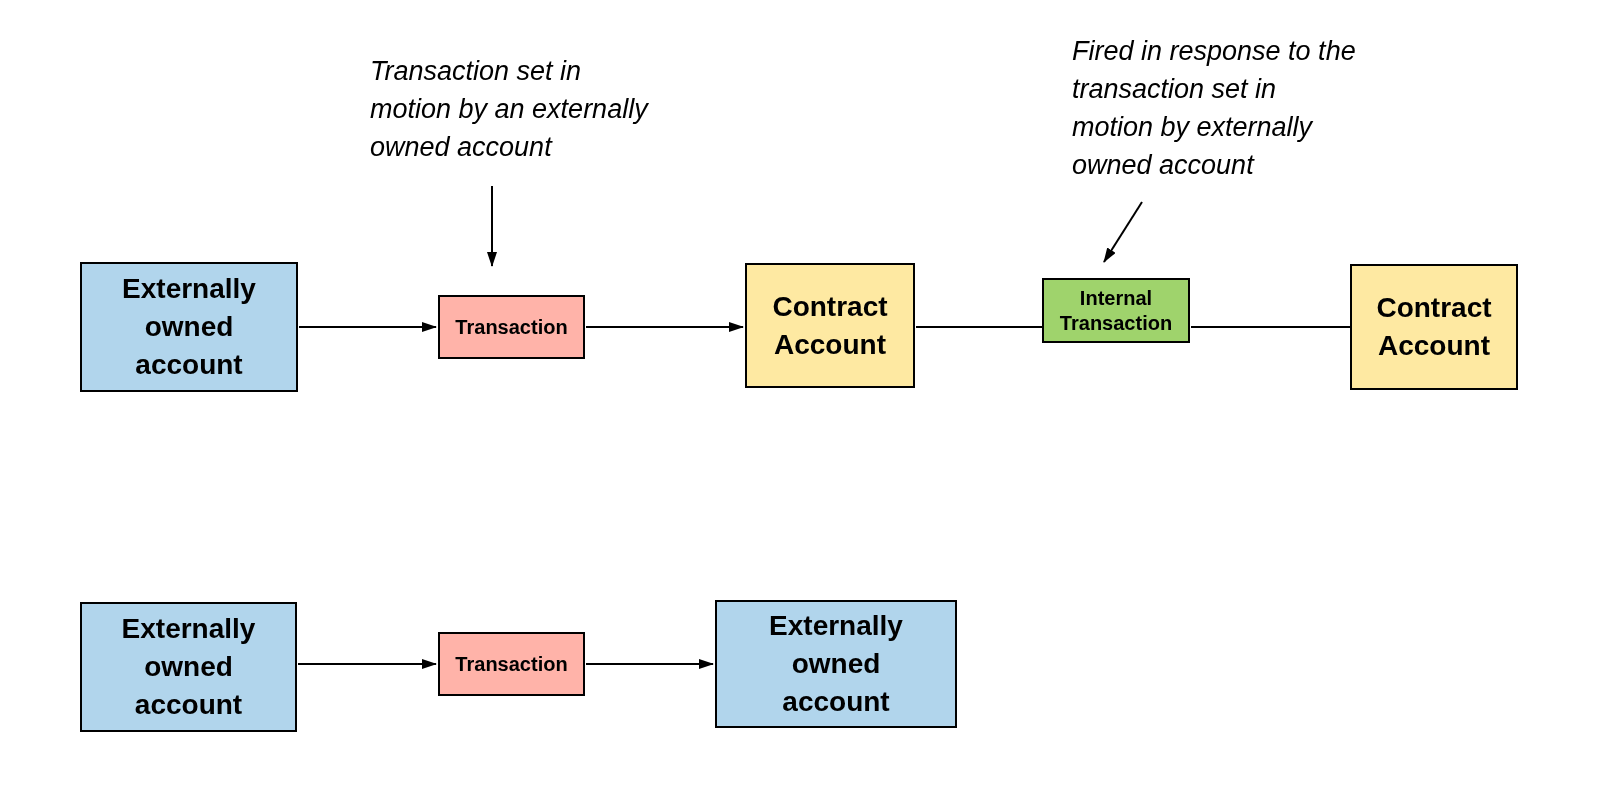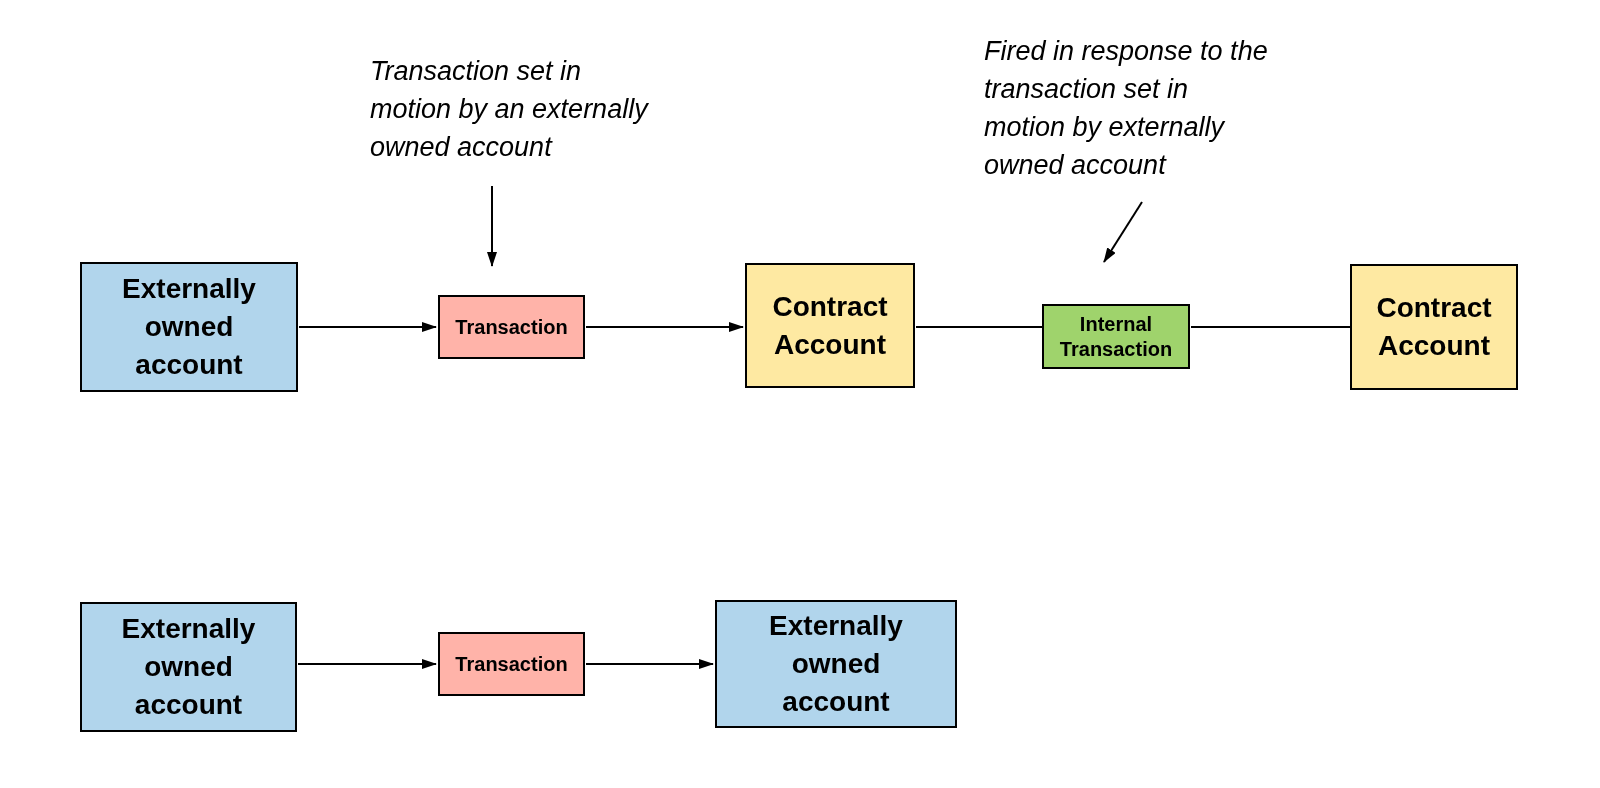--- a/index.html
+++ b/index.html
@@ -40,35 +40,35 @@
     line-height: 38px;
   }
   .label-small {
     font-size: 20px;
     line-height: 25px;
   }
   
   .n-eoa1      { left:  80px; top: 262px; width: 218px; height: 130px; }
   .n-tx1       { left: 438px; top: 295px; width: 147px; height:  64px; }
   .n-contract1 { left: 745px; top: 263px; width: 170px; height: 125px; }
-  .n-internal  { left:1042px; top: 304px; width: 148px; height:  65px; }
+  .n-internal  { left:1042px; top: 278px; width: 148px; height:  65px; }
   .n-contract2 { left:1350px; top: 264px; width: 168px; height: 126px; }
   .n-eoa2      { left:  80px; top: 602px; width: 217px; height: 130px; }
   .n-tx2       { left: 438px; top: 632px; width: 147px; height:  64px; }
   .n-eoa3      { left: 715px; top: 600px; width: 242px; height: 128px; }
 
   .annotation {
     position: absolute;
     font-style: italic;
     font-size: 27px;
     line-height: 38px;
     white-space: pre-line;
   }
   .a-transaction { left: 370px; top: 52px; }
-  .a-internal    { left: 984px; top: 32px; }
+  .a-internal    { left: 1072px; top: 32px; }
 </style>
 </head>
 <body>
 
 <div id="diagram">
 
   <svg id="connectors" viewBox="0 0 1600 788" xmlns="http://www.w3.org/2000/svg">
     <defs>
       <marker id="arrowhead" markerUnits="userSpaceOnUse" markerWidth="16" markerHeight="12" refX="14" refY="5" orient="auto">
         <path d="M0,0 L15,5 L0,10 Z" fill="#000000"></path>

